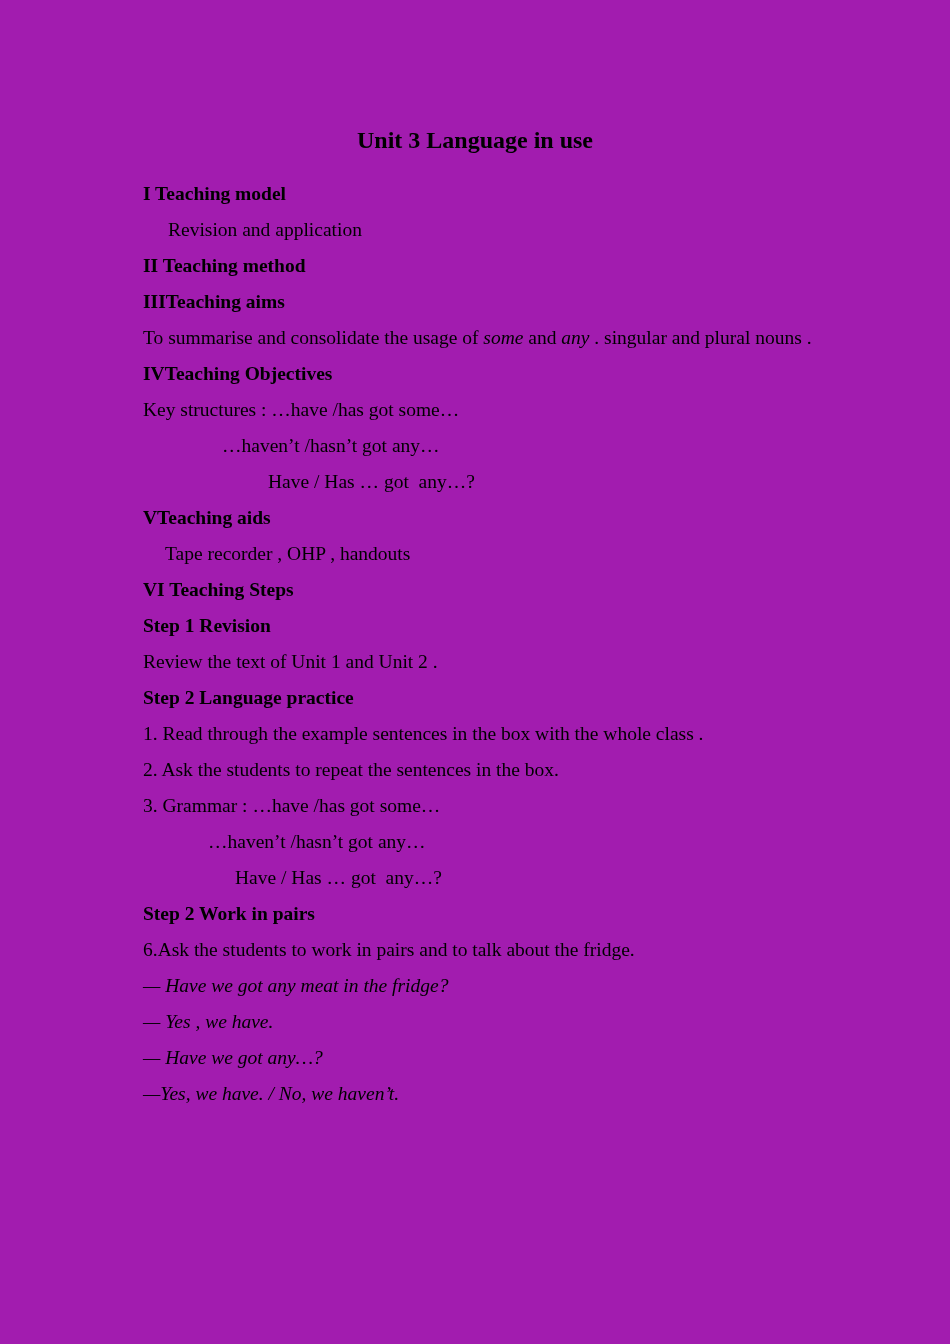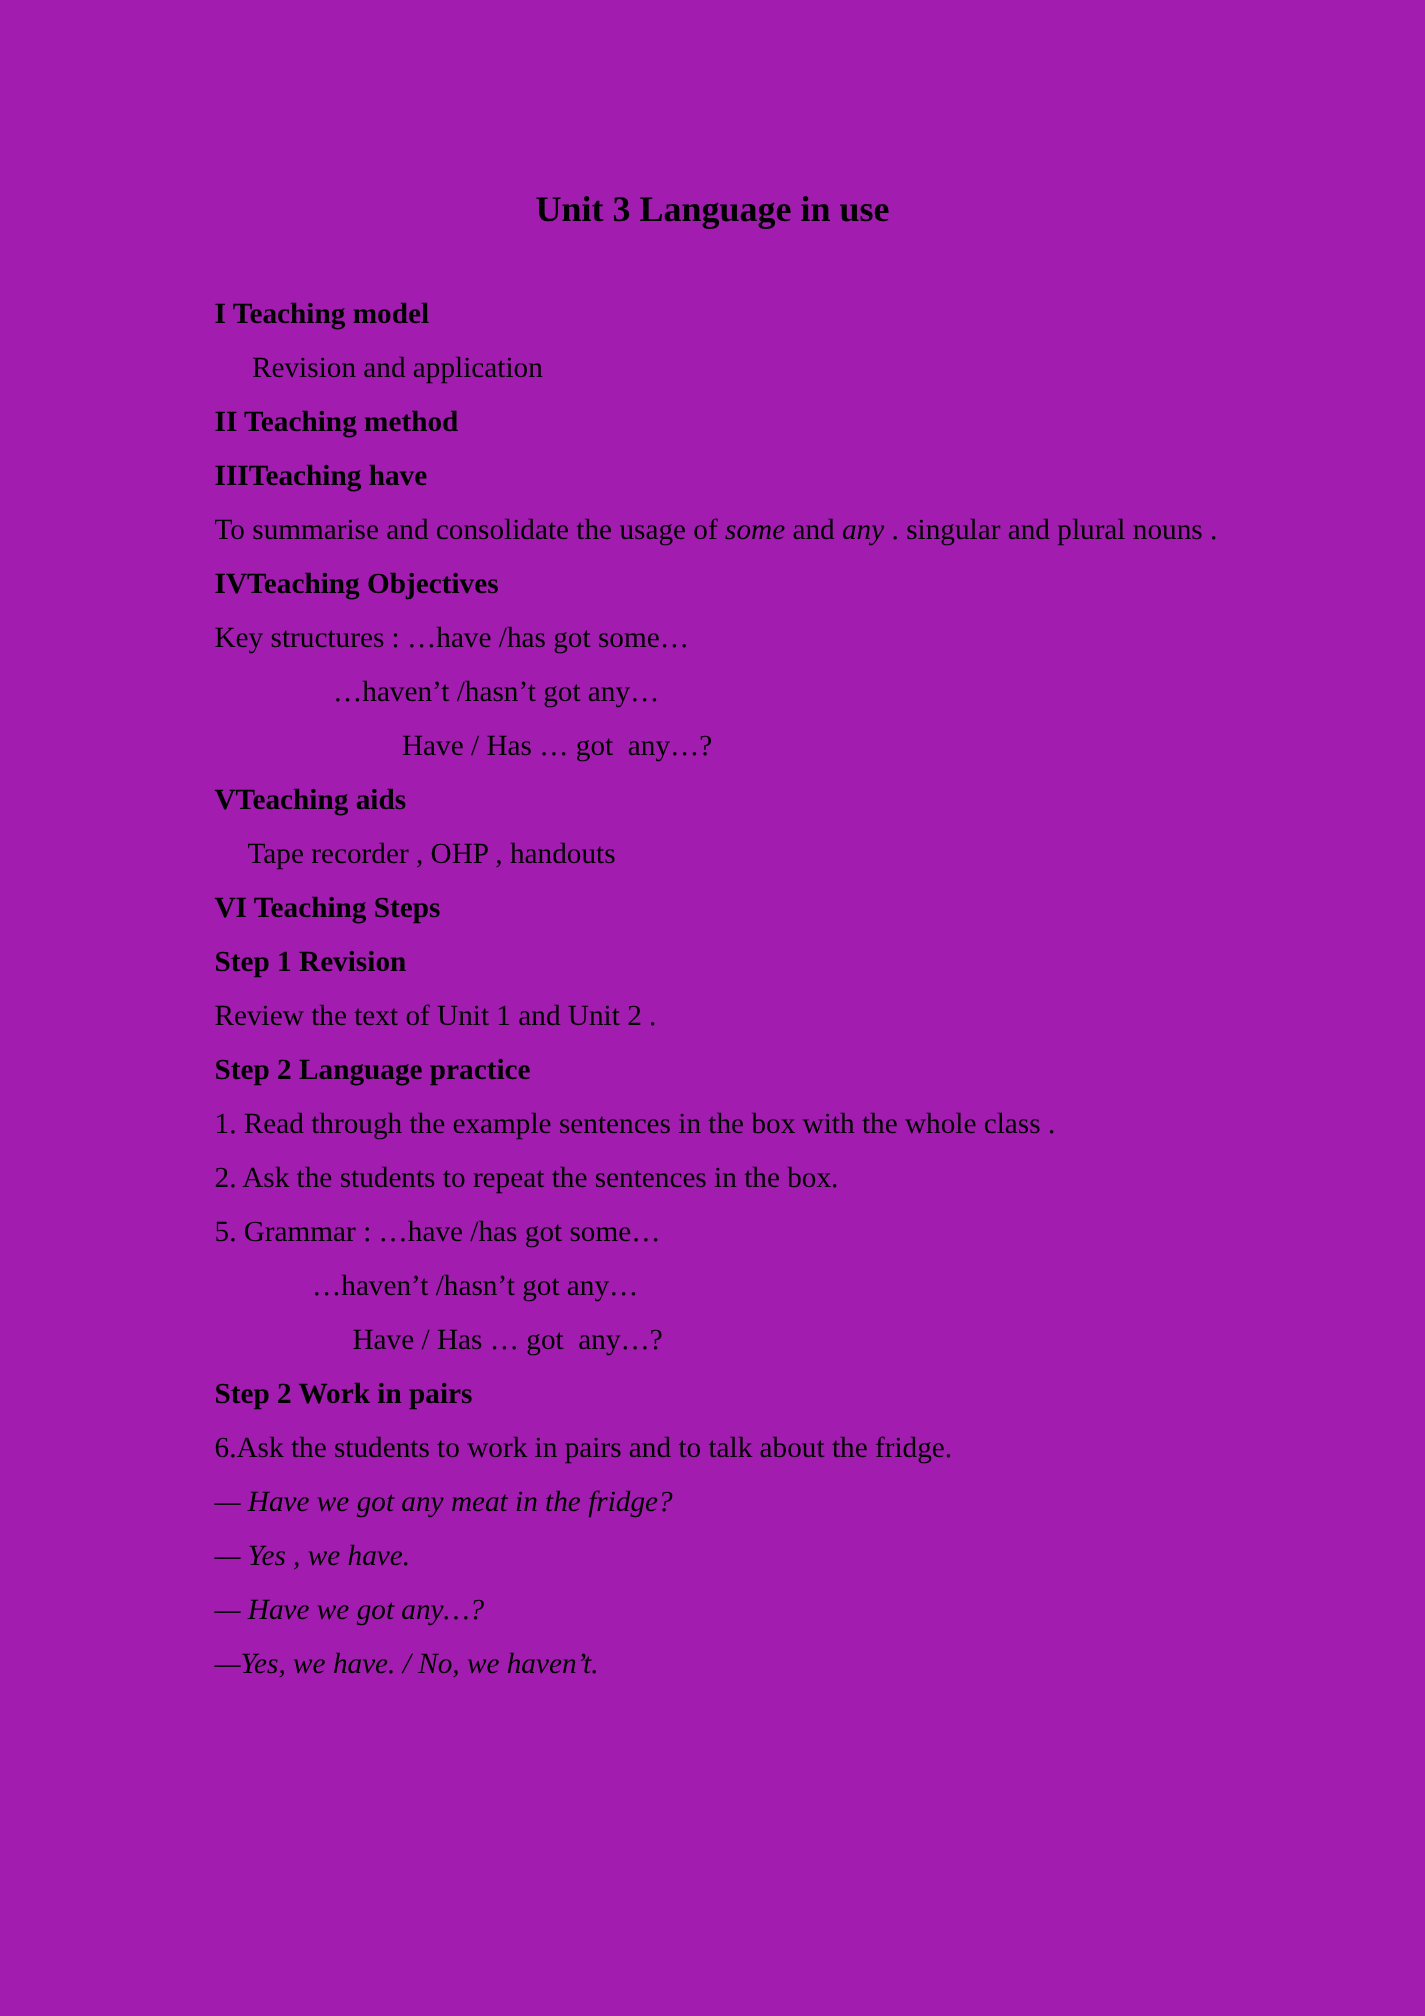--- a/index.html
+++ b/index.html
@@ -30,21 +30,21 @@
     line-height: 1;
     margin: 0;
     padding: 0;
     position: absolute;
     top: 128px;
     left: 0;
     right: 0;
   }
   .body-block {
     position: absolute;
-    top: 192px;
+    top: 176px;
     left: 143px;
     right: 110px;
   }
   .line {
     font-size: 19.5px;
     line-height: 36px;
     white-space: pre-wrap;
     margin: 0;
     padding: 0;
   }
@@ -73,21 +73,21 @@
 
   <div class="body-block">
 
     <p class="line heading">I Teaching model</p>
 
     <p class="line ind-25">Revision and application</p>
 
     <p class="line heading">II Teaching method</p>
 
 
-    <p class="line heading">IIITeaching have</p>
+    <p class="line heading">IIITeaching aims</p>
 
     <p class="line"><span>To summarise and consolidate the usage of </span><i>some</i><span> and </span><i>any</i><span> . singular and plural nouns .</span></p>
 
     <p class="line heading">IVTeaching Objectives</p>
 
     <p class="line">Key structures : …have /has got some…</p>
 
     <p class="line ind-79">…haven’t /hasn’t got any…</p>
 
     <p class="line ind-125">Have / Has … got  any…?</p>
@@ -101,21 +101,21 @@
     <p class="line heading">Step 1 Revision</p>
 
     <p class="line">Review the text of Unit 1 and Unit 2 .</p>
 
     <p class="line heading">Step 2 Language practice</p>
 
     <p class="line">1. Read through the example sentences in the box with the whole class .</p>
 
     <p class="line">2. Ask the students to repeat the sentences in the box.</p>
 
-    <p class="line">5. Grammar : …have /has got some…</p>
+    <p class="line">3. Grammar : …have /has got some…</p>
 
     <p class="line ind-65">…haven’t /hasn’t got any…</p>
 
     <p class="line ind-92">Have / Has … got  any…?</p>
 
     <p class="line heading">Step 2 Work in pairs</p>
 
     <p class="line">6.Ask the students to work in pairs and to talk about the fridge.</p>
 
     <p class="line italic">— Have we got any meat in the fridge?</p>

